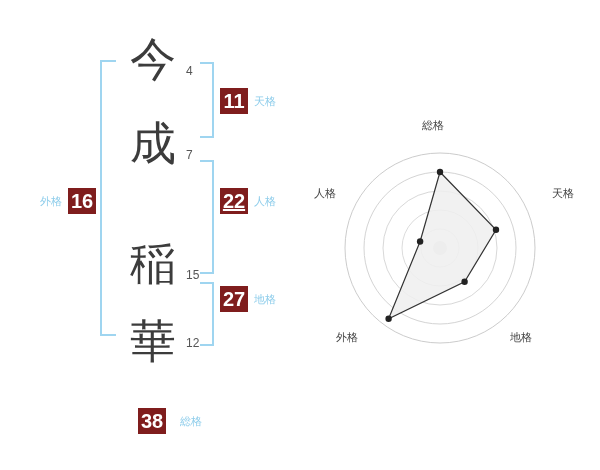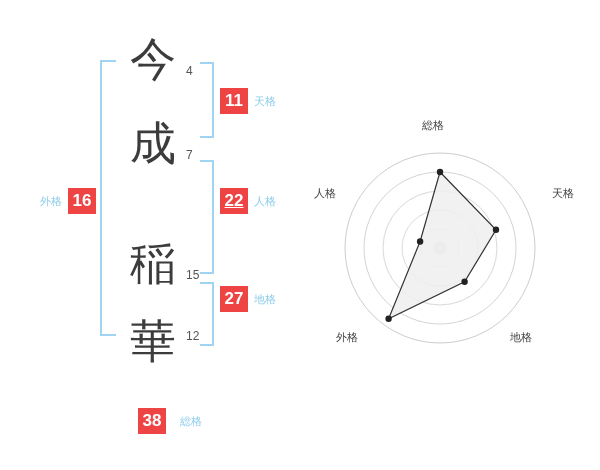--- a/index.html
+++ b/index.html
@@ -52,24 +52,24 @@
 
   
   .sub-bracket {
     position: absolute;
     border: 2px solid #9fd5f0;
     border-left: none;
   }
 
   .score-box {
     position: absolute;
-    background: #ef4444;
+    background: #7f1d1d;
     color: #ffffff;
     font-family: "Liberation Sans", sans-serif;
-    font-size: 17px;
+    font-size: 20px;
     font-weight: bold;
     text-align: center;
     line-height: 26px;
     width: 28px;
     height: 26px;
   }
   .score-label {
     position: absolute;
     color: #8ecdeb;
     font-family: "Liberation Sans", sans-serif;
@@ -121,21 +121,21 @@
     <div class="kanji" style="left:130px; top:36px;">今</div>
     <div class="kanji-stroke" style="left:186px; top:64px;">4</div>
 
     <div class="kanji" style="left:130px; top:120px;">成</div>
     <div class="kanji-stroke" style="left:186px; top:148px;">7</div>
 
     <div class="kanji" style="left:130px; top:240px;">稲</div>
     <div class="kanji-stroke" style="left:186px; top:268px;text-align:right;">15</div>
 
     <div class="kanji" style="left:130px; top:318px;">華</div>
-    <div class="kanji-stroke" style="left:186px; top:329px;">12</div>
+    <div class="kanji-stroke" style="left:186px; top:336px;">12</div>
 
     <div class="sub-bracket" style="left:200px; top:62px; width:12px; height:72px;"></div>
     <div class="score-box" style="left:220px; top:88px;">11</div>
     <div class="score-label" style="left:254px; top:88px;">天格</div>
 
     <div class="sub-bracket" style="left:200px; top:160px; width:12px; height:110px;"></div>
     <div class="score-box" style="left:220px; top:188px;text-decoration:underline;">22</div>
     <div class="score-label" style="left:254px; top:188px;">人格</div>
 
     <div class="sub-bracket" style="left:200px; top:282px; width:12px; height:60px;"></div>

